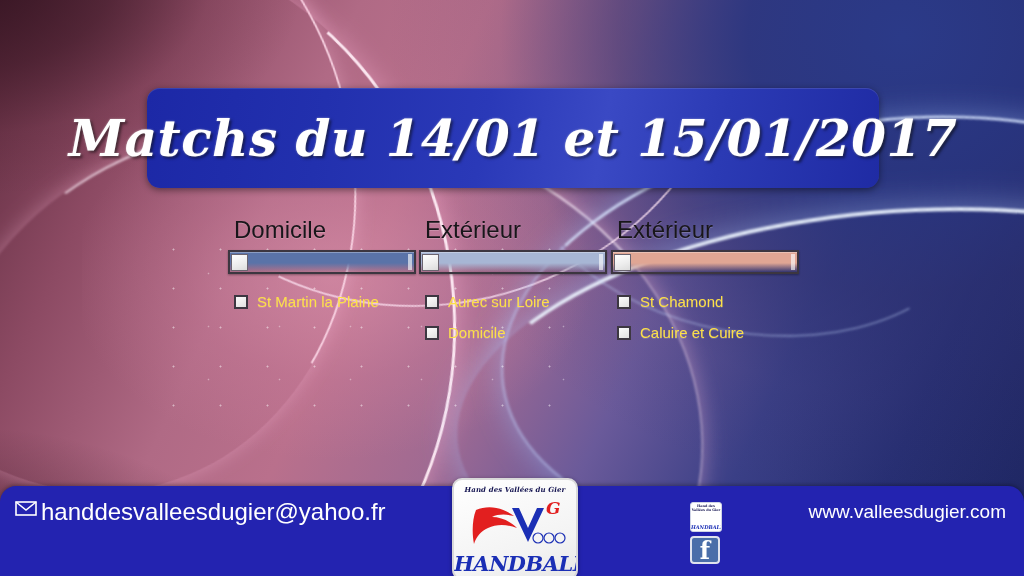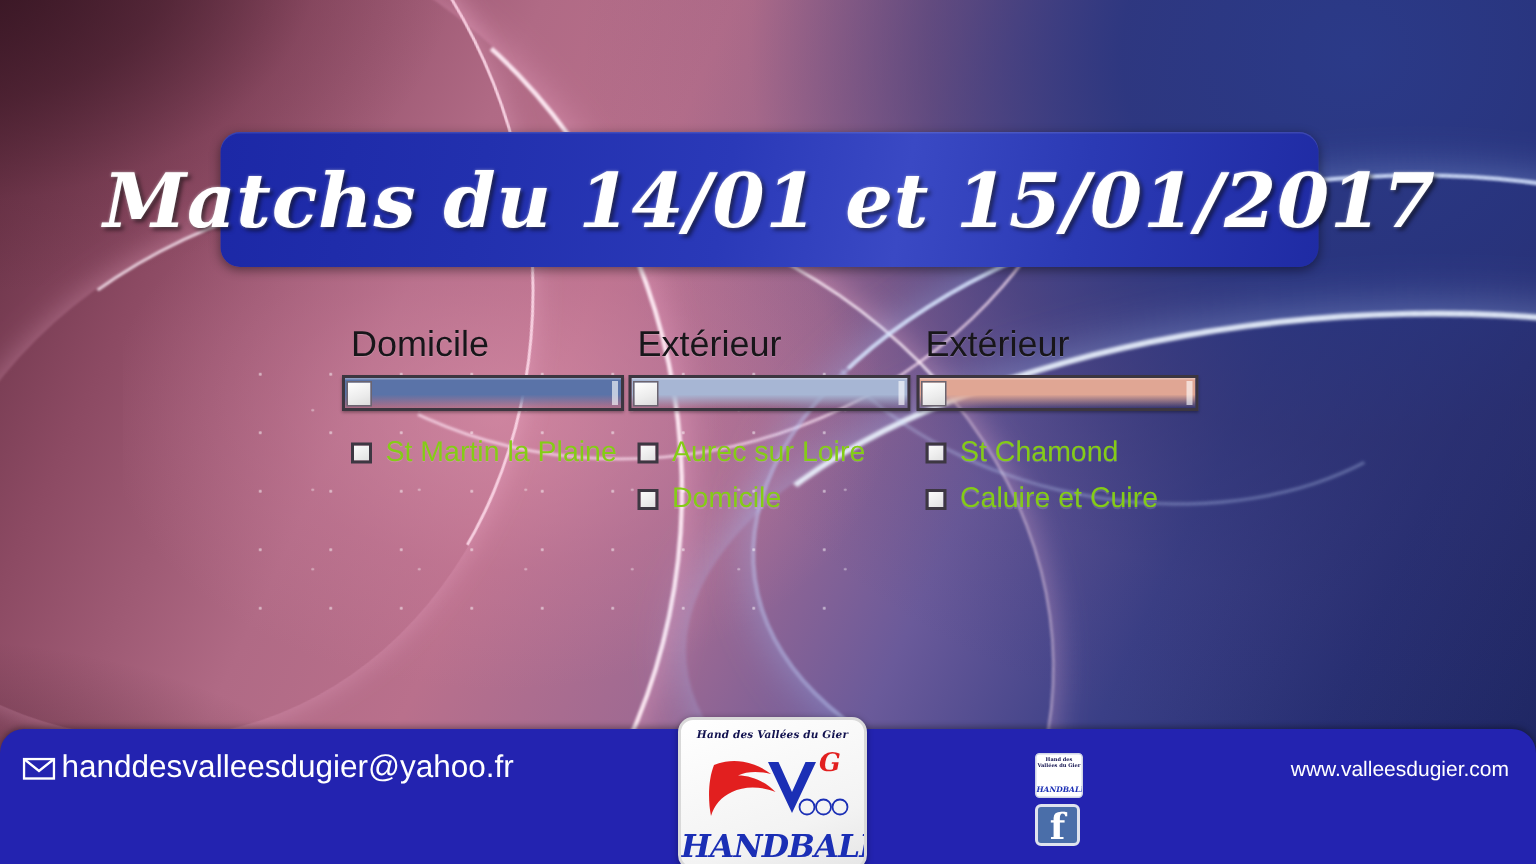--- a/index.html
+++ b/index.html
@@ -159,21 +159,21 @@
     background-size: 47px 39px, 71px 53px;
     background-position: 0 0, 23px 17px;
   }
 
   
   .title-banner {
     position: absolute;
     left: 147px;
     top: 88px;
     width: 732px;
-    height: 90px;
+    height: 100px;
     border-radius: 13px;
     background:
       linear-gradient(100deg,
         #1c28a6 0%, #2230ae 24%, #2a39b8 46%,
         #3a49c4 62%, #2b3ab4 78%, #1f2ba4 100%);
     box-shadow: 0 2px 7px rgba(0,0,0,0.45),
                 inset 0 1px 0 rgba(255,255,255,0.12);
     display: flex;
     align-items: center;
     justify-content: center;
@@ -254,22 +254,22 @@
   .item-check {
     width: 14px;
     height: 14px;
     flex: 0 0 14px;
     background: linear-gradient(150deg, #fbfbfb 0%, #ededed 55%, #e0e0e0 100%);
     border: 2px solid #3d3742;
     box-sizing: border-box;
     margin-right: 9px;
   }
   .item-label {
-    font-size: 19px;
-    color: #84cc16;
+    font-size: 15px;
+    color: #fde047;
     white-space: nowrap;
     text-shadow: 0 1px 0 rgba(255,255,255,0.14);
   }
 
   
   .footer {
     position: absolute;
     left: 0;
     top: 486px;
     width: 1024px;
@@ -280,23 +280,23 @@
     box-shadow: 0 -1px 4px rgba(0,0,0,0.35);
   }
   .footer-left {
     position: absolute;
     left: 14px;
     top: 12px;
     color: #ffffff;
   }
   .contact-row {
     display: flex;
-    align-items: center;
+    align-items: flex-start;
     height: 28px;
-    font-size: 21px;
+    font-size: 24px;
     white-space: nowrap;
   }
   .contact-row .ico {
     width: 24px;
     height: 20px;
     margin-right: 3px;
     flex: 0 0 24px;
     display: flex;
     align-items: center;
     justify-content: center;
@@ -397,21 +397,21 @@
     line-height: 0.92;
     color: #ffffff;
   }
 
   .footer-right {
     position: absolute;
     right: 18px;
     top: 12px;
     text-align: right;
     color: #ffffff;
-    font-size: 14px;
+    font-size: 19px;
     line-height: 28px;
     white-space: nowrap;
   }
 </style>
 </head>
 <body>
 
 <div id="poster">
 
   <div class="bg-base"></div>

